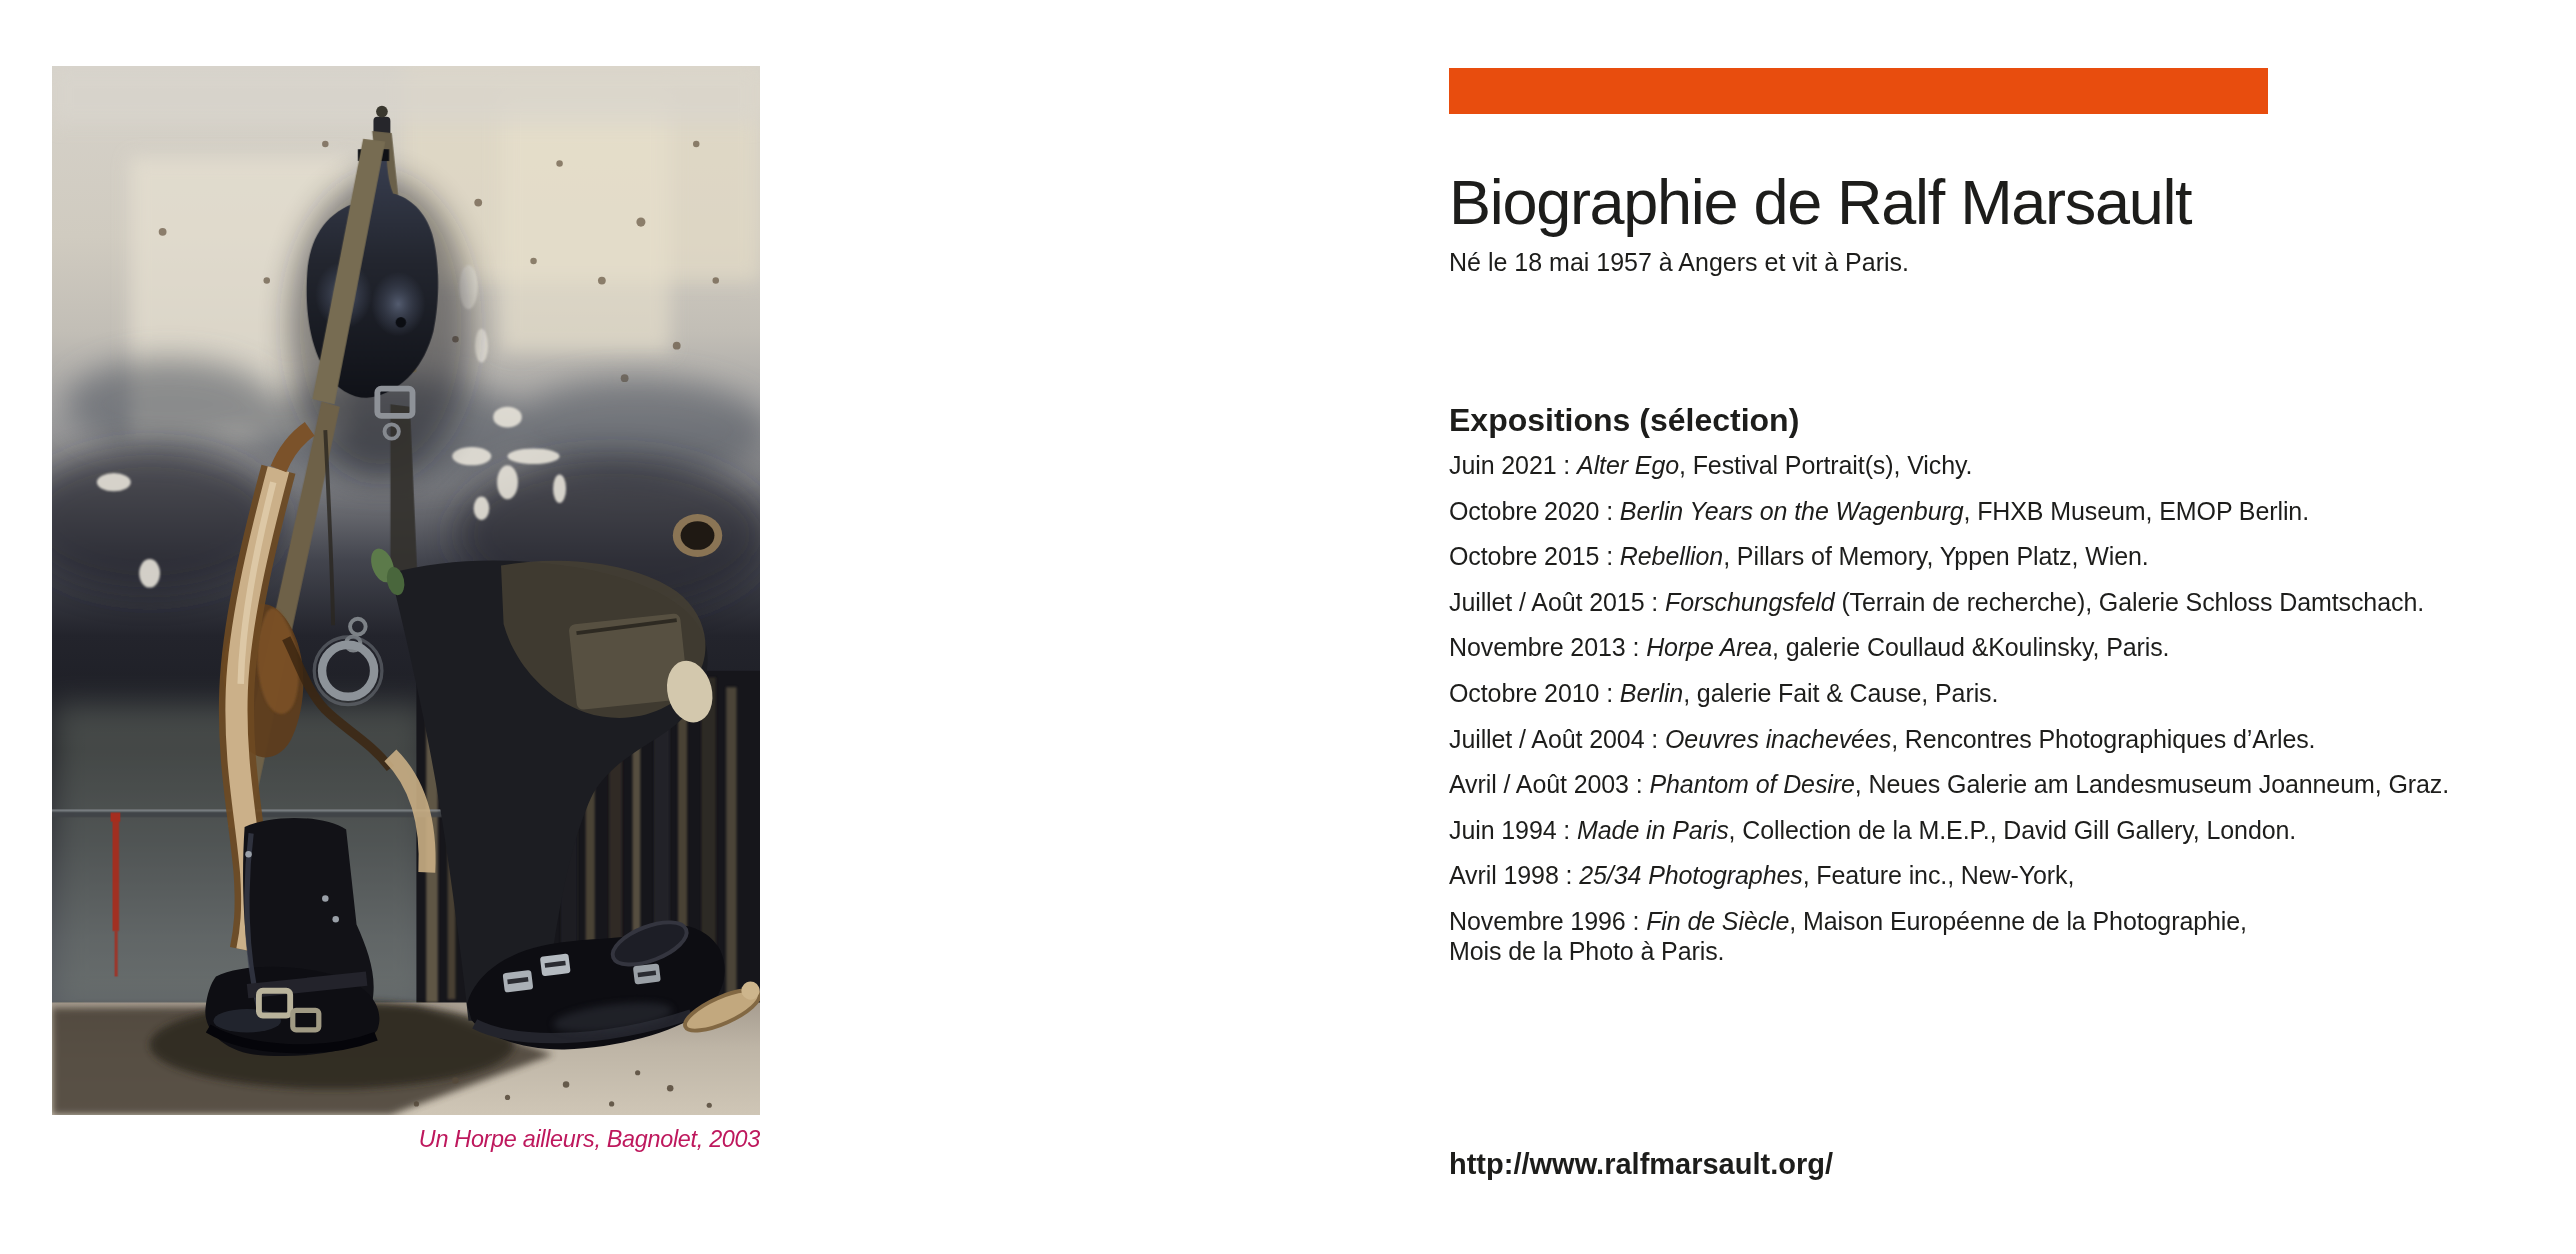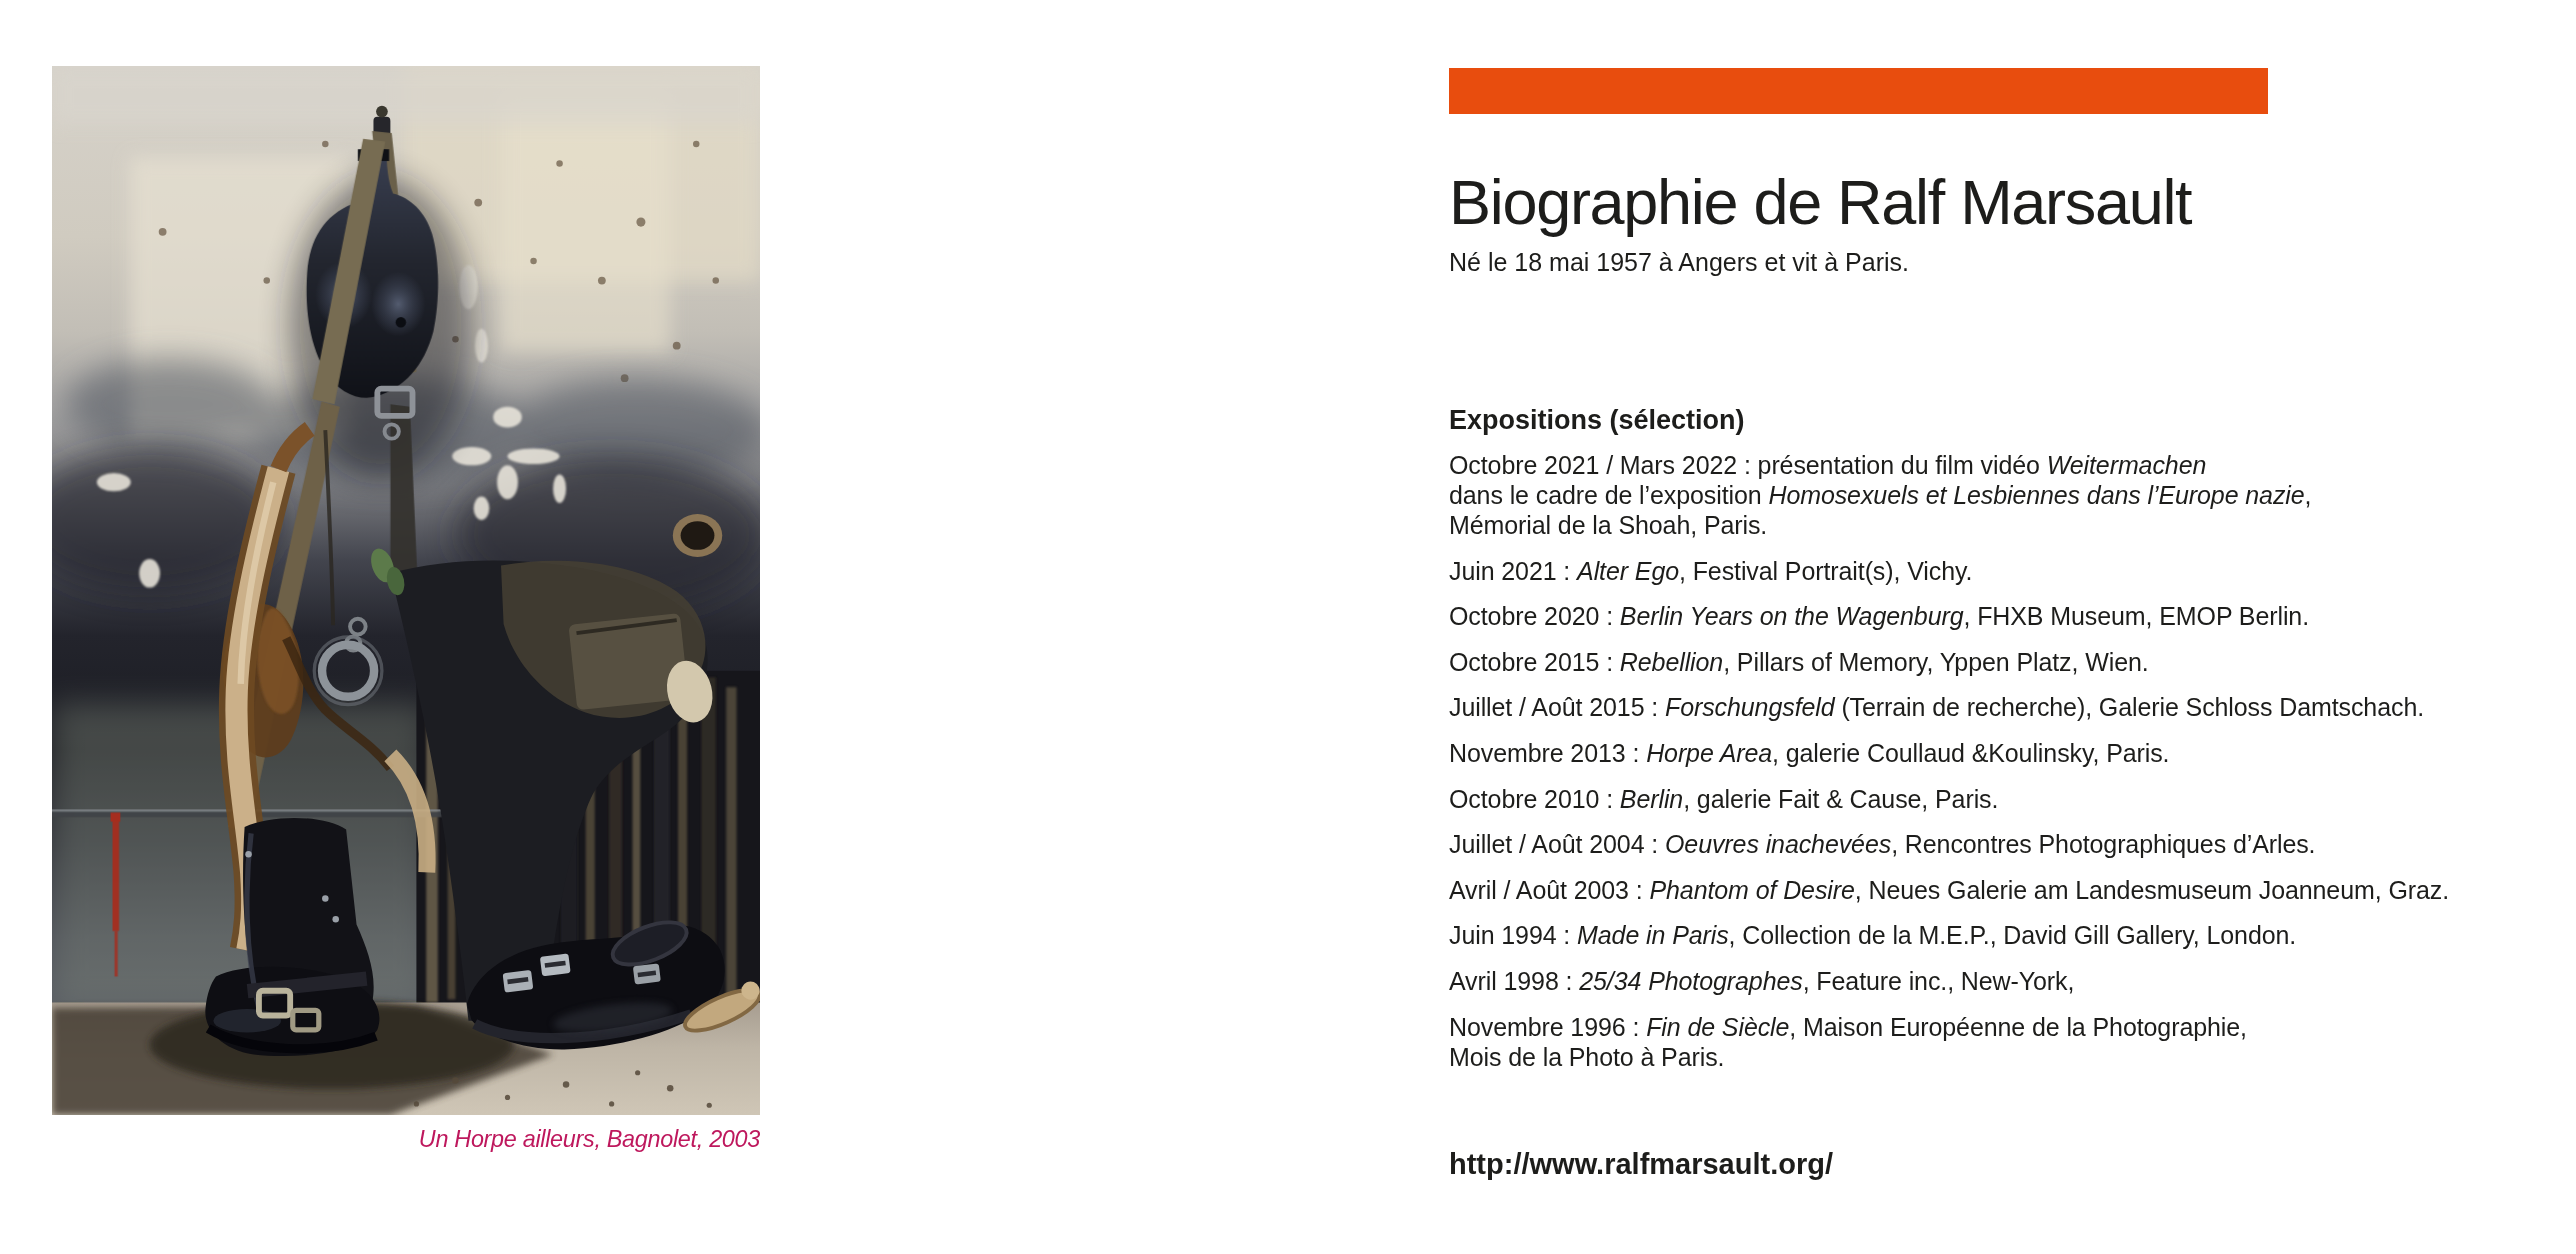--- a/index.html
+++ b/index.html
@@ -48,21 +48,21 @@
   }
   .page-subtitle {
     position:absolute; left:1449px; top:247px;
     width:1106px;
     font-size:25px; line-height:31px;
     color:#1d1d1b;
   }
   .section-heading {
     position:absolute; left:1449px; top:403px;
     width:1106px;
-    font-size:27px; line-height:34px;
+    font-size:32px; line-height:34px;
     font-weight:700;
     color:#1d1d1b;
   }
   .expo-list {
     position:absolute; left:1449px; top:450px;
     width:1106px;
     font-size:25px; line-height:30px;
     letter-spacing:-0.1px;
     color:#1d1d1b;
   }
@@ -338,23 +338,20 @@
 
   <div class="accent-bar"></div>
 
   <h1 class="page-title" style="margin:0">Biographie de Ralf Marsault</h1>
 
   <div class="page-subtitle">Né le 18 mai 1957 à Angers et vit à Paris.</div>
 
   <h2 class="section-heading" style="margin:0">Expositions (sélection)</h2>
 
   <div class="expo-list" id="expo-list">
-      <p class="entry"><span>Octobre 2021 / Mars 2022 : présentation du film vidéo </span><i>Weitermachen</i><span>
-dans le cadre de l’exposition </span><i>Homosexuels et Lesbiennes dans l’Europe nazie</i><span>,
-Mémorial de la Shoah, Paris.</span></p>
       <p class="entry"><span>Juin 2021 : </span><i>Alter Ego</i><span>, Festival Portrait(s), Vichy.</span></p>
       <p class="entry"><span>Octobre 2020 : </span><i>Berlin Years on the Wagenburg</i><span>, FHXB Museum, EMOP Berlin.</span></p>
       <p class="entry"><span>Octobre 2015 : </span><i>Rebellion</i><span>, Pillars of Memory, Yppen Platz, Wien.</span></p>
       <p class="entry"><span>Juillet / Août 2015 : </span><i>Forschungsfeld</i><span> (Terrain de recherche), Galerie Schloss Damtschach.</span></p>
       <p class="entry"><span>Novembre 2013 : </span><i>Horpe Area</i><span>, galerie Coullaud &amp;Koulinsky, Paris.</span></p>
       <p class="entry"><span>Octobre 2010 : </span><i>Berlin</i><span>, galerie Fait &amp; Cause, Paris.</span></p>
       <p class="entry"><span>Juillet / Août 2004 : </span><i>Oeuvres inachevées</i><span>, Rencontres Photographiques d’Arles.</span></p>
       <p class="entry"><span>Avril / Août 2003 : </span><i>Phantom of Desire</i><span>, Neues Galerie am Landesmuseum Joanneum, Graz.</span></p>
       <p class="entry"><span>Juin 1994 : </span><i>Made in Paris</i><span>, Collection de la M.E.P., David Gill Gallery, London.</span></p>
       <p class="entry"><span>Avril 1998 : </span><i>25/34 Photographes</i><span>, Feature inc., New-York,</span></p>

